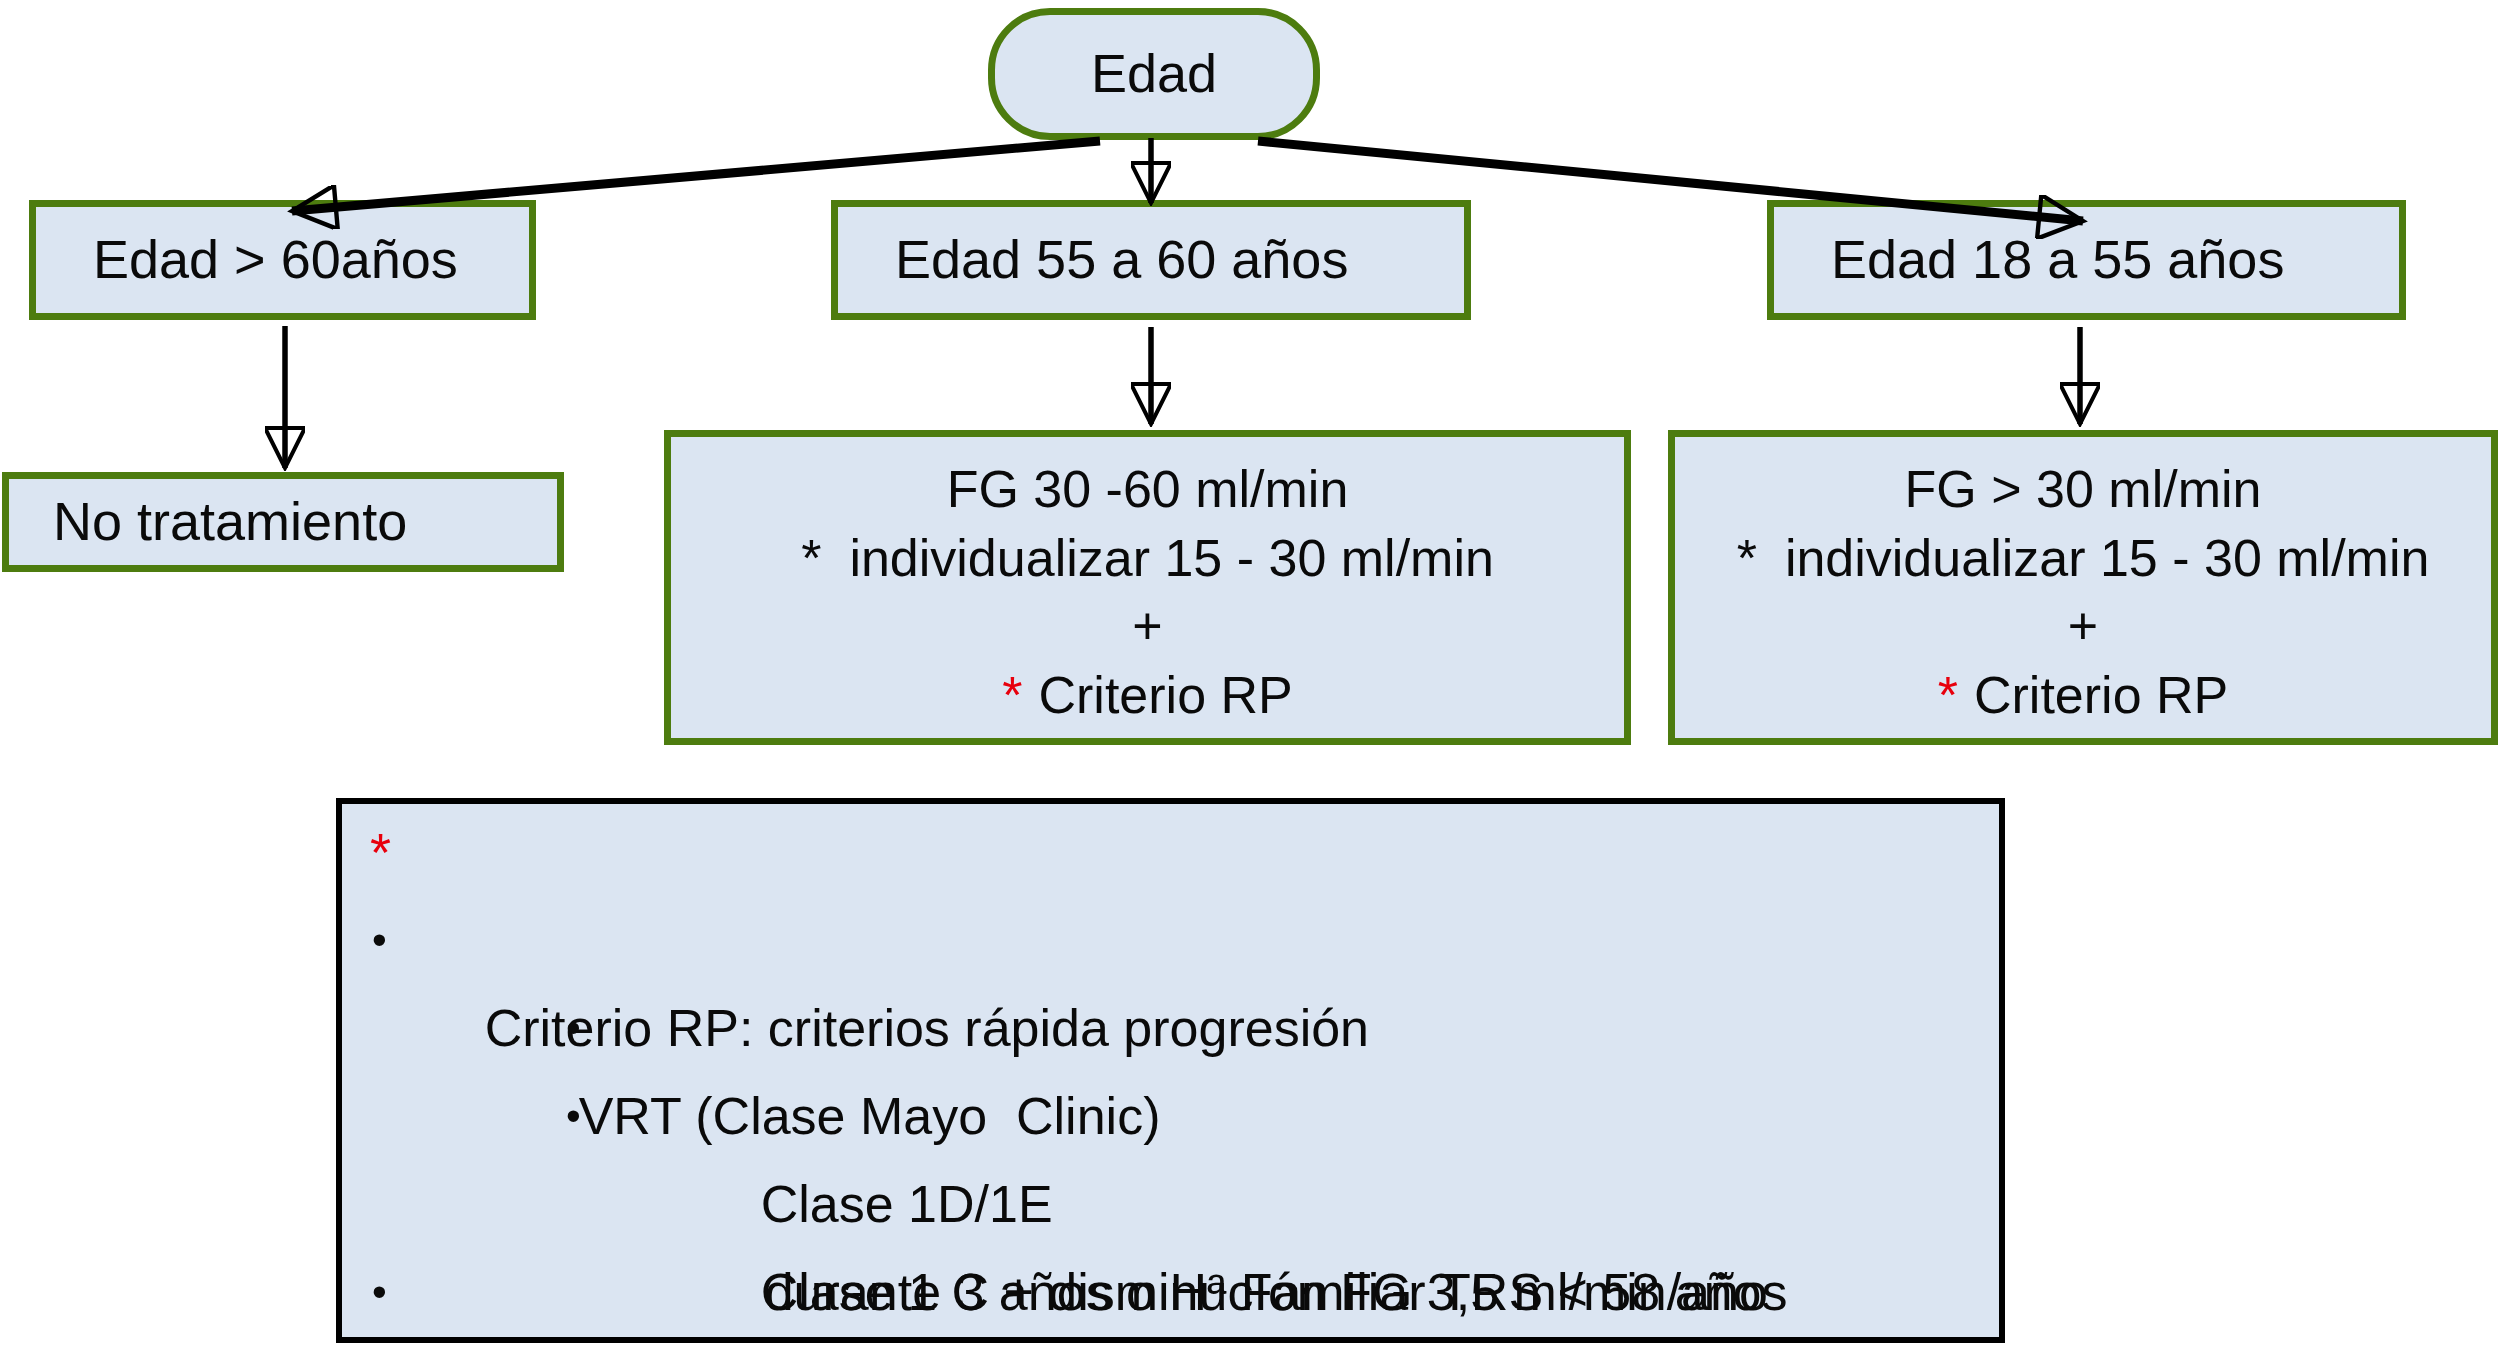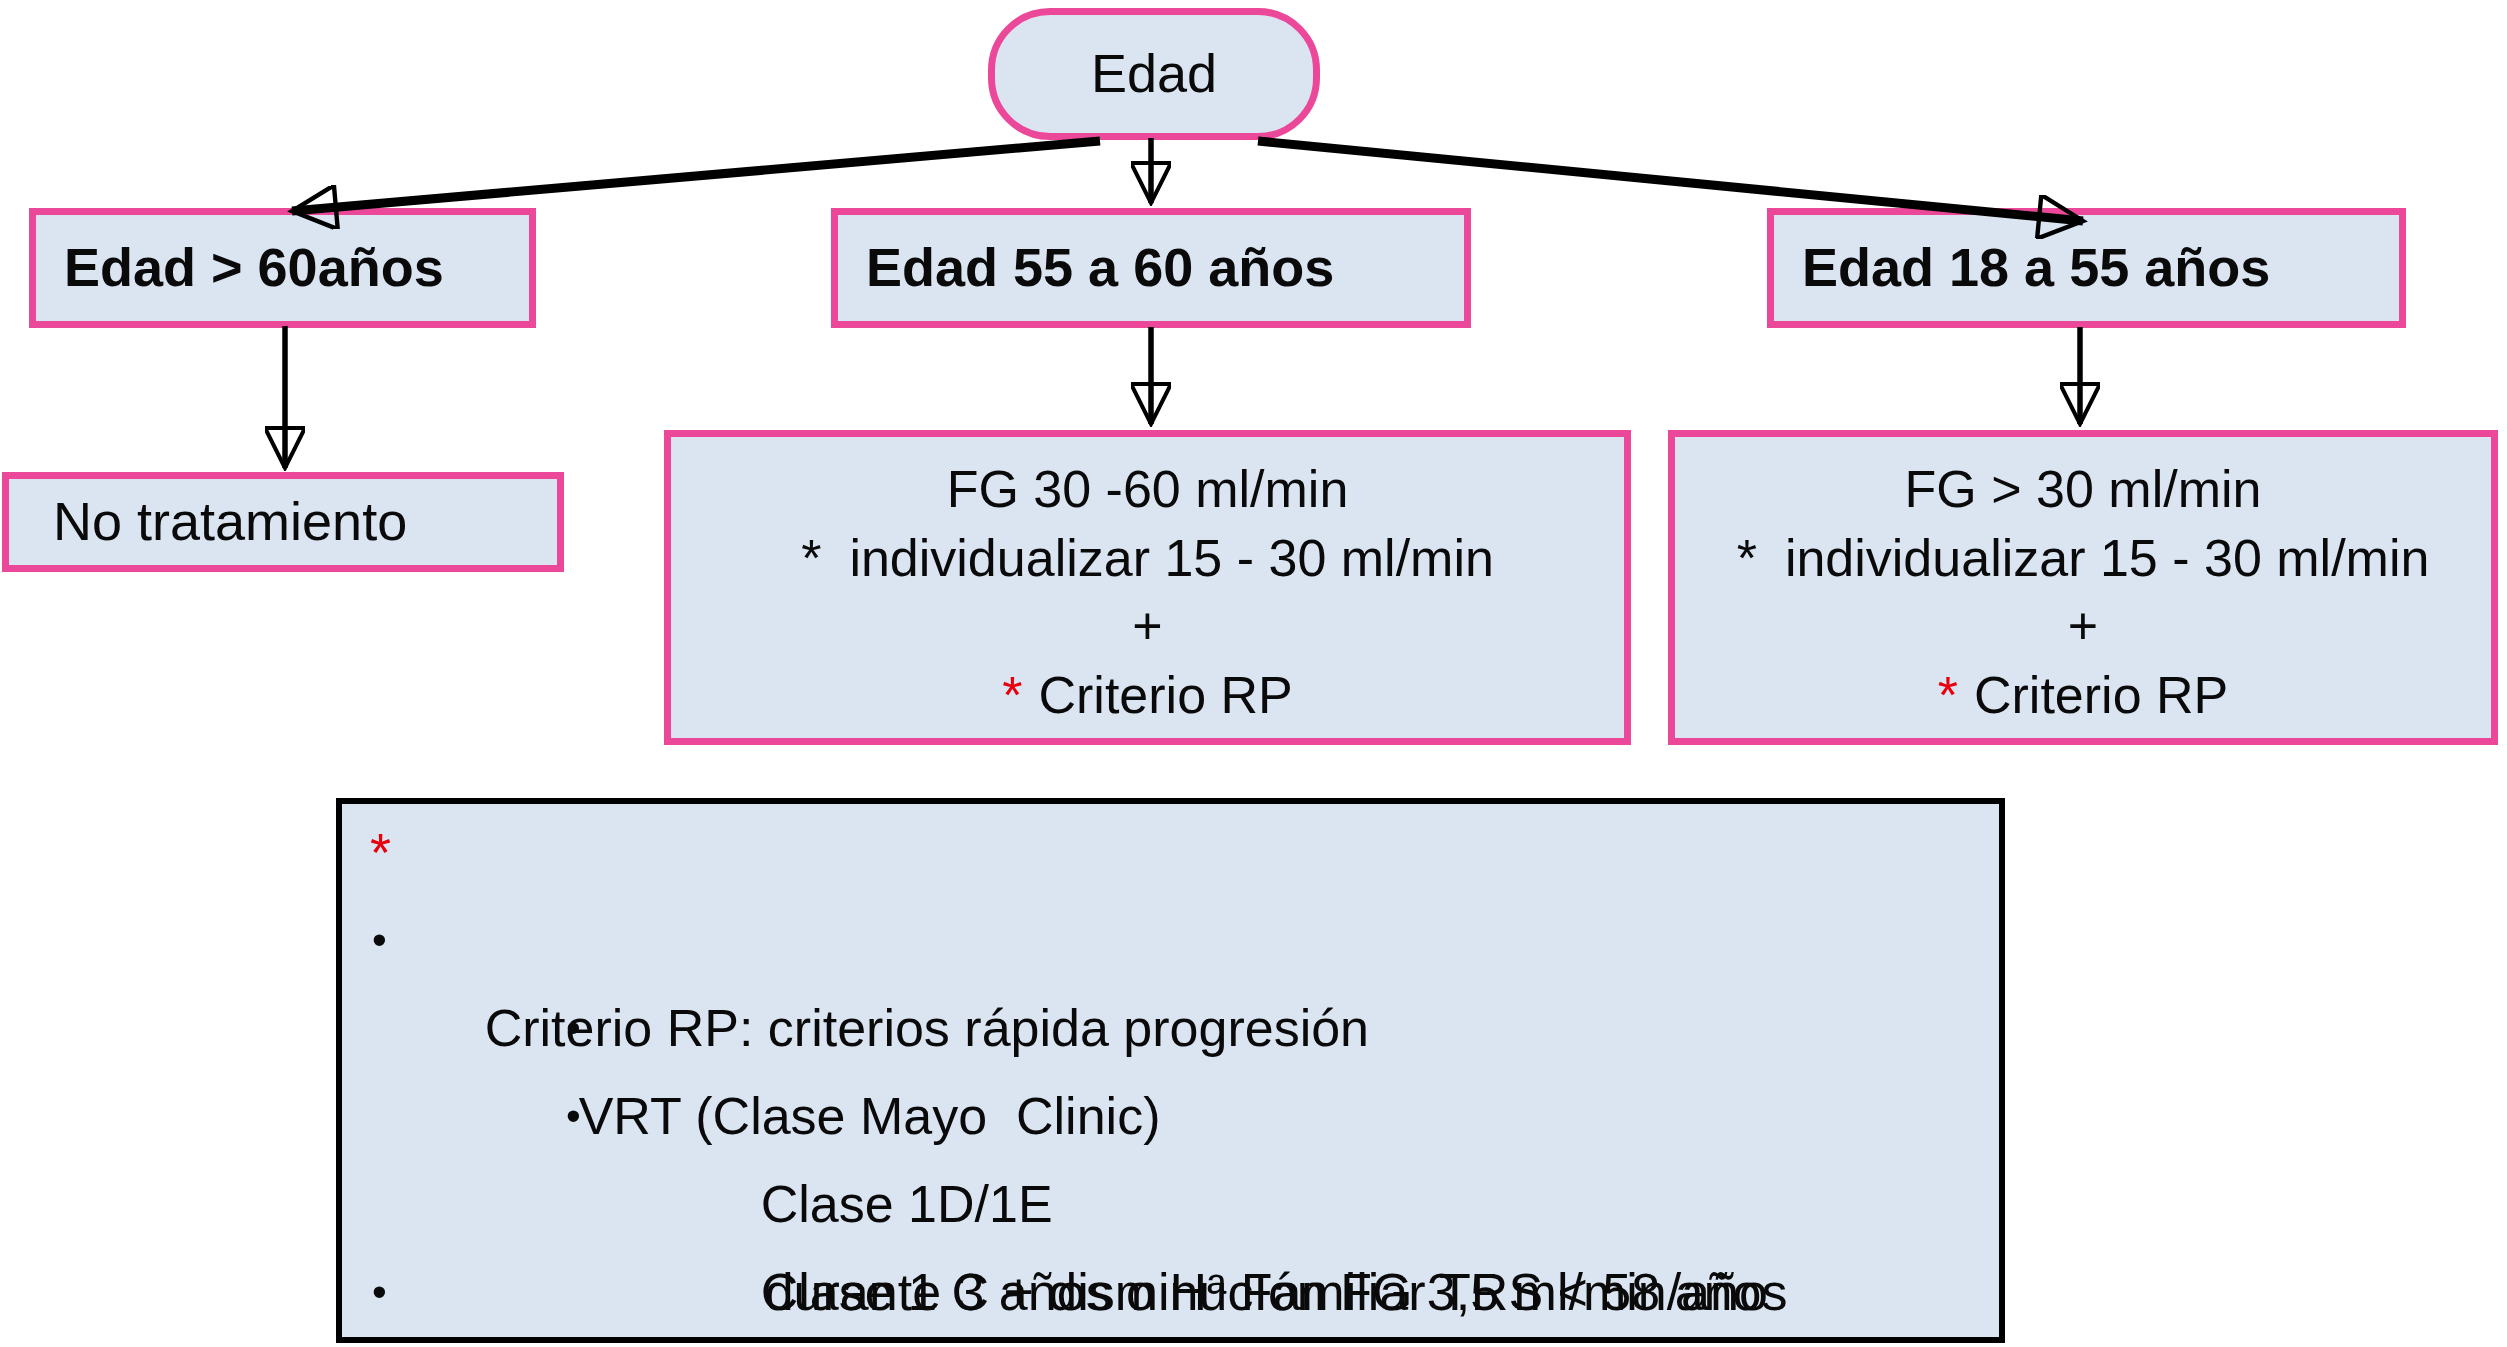--- a/index.html
+++ b/index.html
@@ -9,33 +9,33 @@
     height: 1347px;
     background: #ffffff;
     overflow: hidden;
     font-family: "Liberation Sans", sans-serif;
     color: #0a0a0a;
   }
   .node {
     position: absolute;
     box-sizing: border-box;
     background: #dbe5f2;
-    border: 7px solid #ec4899;
+    border: 7px solid #4d7c0f;
     display: flex;
     align-items: center;
     font-size: 54px;
     line-height: 1.1;
     white-space: pre;
   }
   .node.root {
     border-radius: 62px;
     justify-content: center;
     left: 988px; top: 8px; width: 332px; height: 132px;
   }
-  .node.hdr { top: 208px; height: 120px; padding-left: 28px; font-weight: bold; }
+  .node.hdr { top: 200px; height: 120px; padding-left: 57px; }
   #box-gt60   { left: 29px;   width: 507px; }
   #box-55-60  { left: 831px;  width: 640px; }
   #box-18-55  { left: 1767px; width: 639px; }
   #box-notrat { left: 2px; top: 472px; width: 562px; height: 100px; padding-left: 44px; }
   .node.fg {
     top: 430px; height: 315px;
     flex-direction: column;
     justify-content: space-between;
     align-items: stretch;
     padding: 24px 8px 14px 8px;

